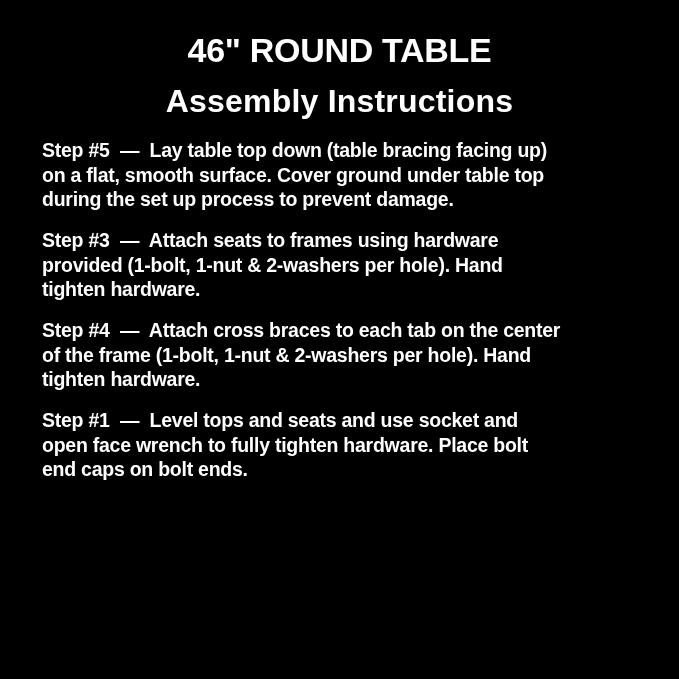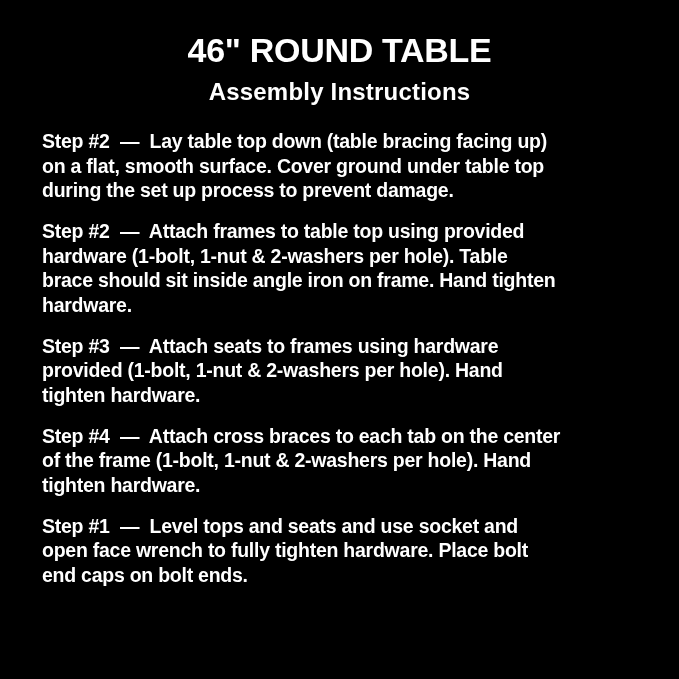--- a/index.html
+++ b/index.html
@@ -20,22 +20,22 @@
   .title {
     margin-top: 30px;
     font-size: 34px;
     line-height: 40px;
     font-weight: bold;
     text-align: center;
     letter-spacing: -0.3px;
     white-space: nowrap;
   }
   .subtitle {
-    margin-top: 7px;
-    font-size: 24px;
+    margin-top: 16px;
+    font-size: 32px;
     line-height: 30px;
     font-weight: bold;
     text-align: center;
     letter-spacing: 0.2px;
   }
   .steps {
     margin-top: 22px;
   }
   .step {
     margin: 0 0 16.5px 0;
@@ -48,27 +48,23 @@
   }
 </style>
 </head>
 <body>
 
 <div class="card">
   <h1 class="title">46" ROUND TABLE</h1>
   <h2 class="subtitle">Assembly Instructions</h2>
 
   <div class="steps">
-    <p class="step">Step #2  —  Lay table top down (table bracing facing up)
+    <p class="step">Step #5  —  Lay table top down (table bracing facing up)
 on a flat, smooth surface. Cover ground under table top
 during the set up process to prevent damage.</p>
-    <p class="step">Step #2  —  Attach frames to table top using provided
-hardware (1-bolt, 1-nut &amp; 2-washers per hole). Table
-brace should sit inside angle iron on frame. Hand tighten
-hardware.</p>
     <p class="step">Step #3  —  Attach seats to frames using hardware
 provided (1-bolt, 1-nut &amp; 2-washers per hole). Hand
 tighten hardware.</p>
     <p class="step">Step #4  —  Attach cross braces to each tab on the center
 of the frame (1-bolt, 1-nut &amp; 2-washers per hole). Hand
 tighten hardware.</p>
     <p class="step">Step #1  —  Level tops and seats and use socket and
 open face wrench to fully tighten hardware. Place bolt
 end caps on bolt ends.</p>
   </div>

